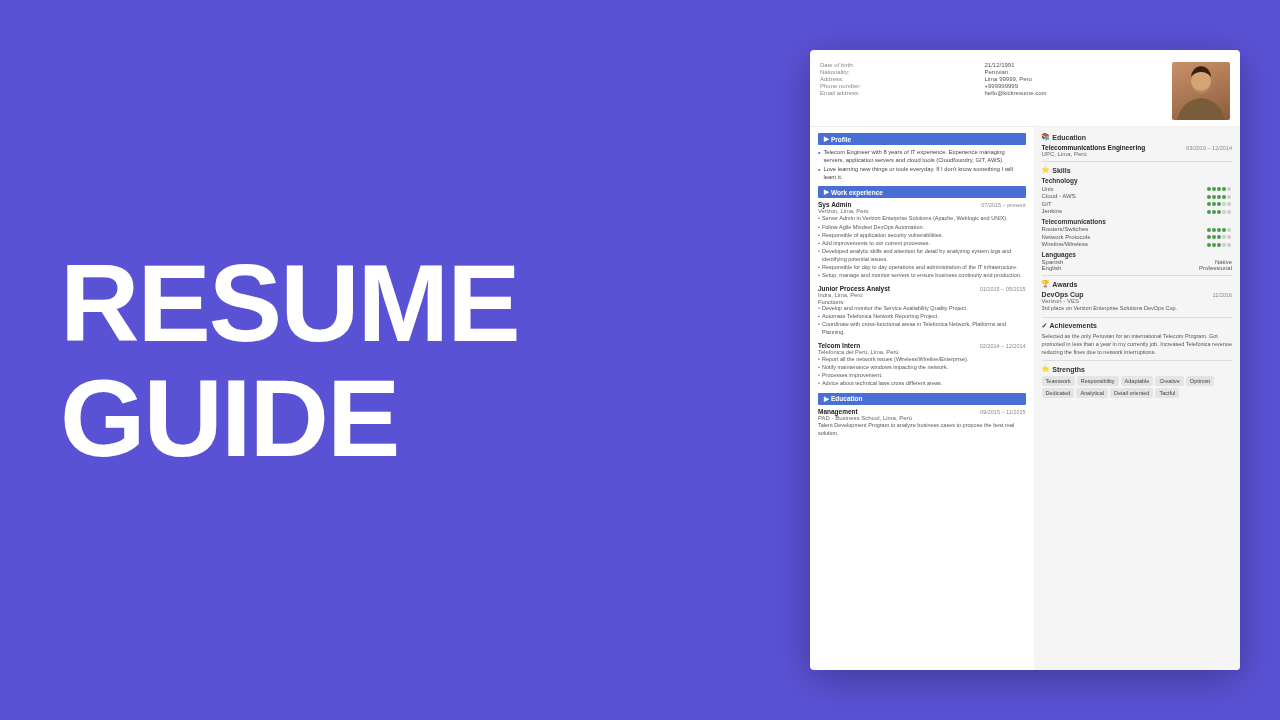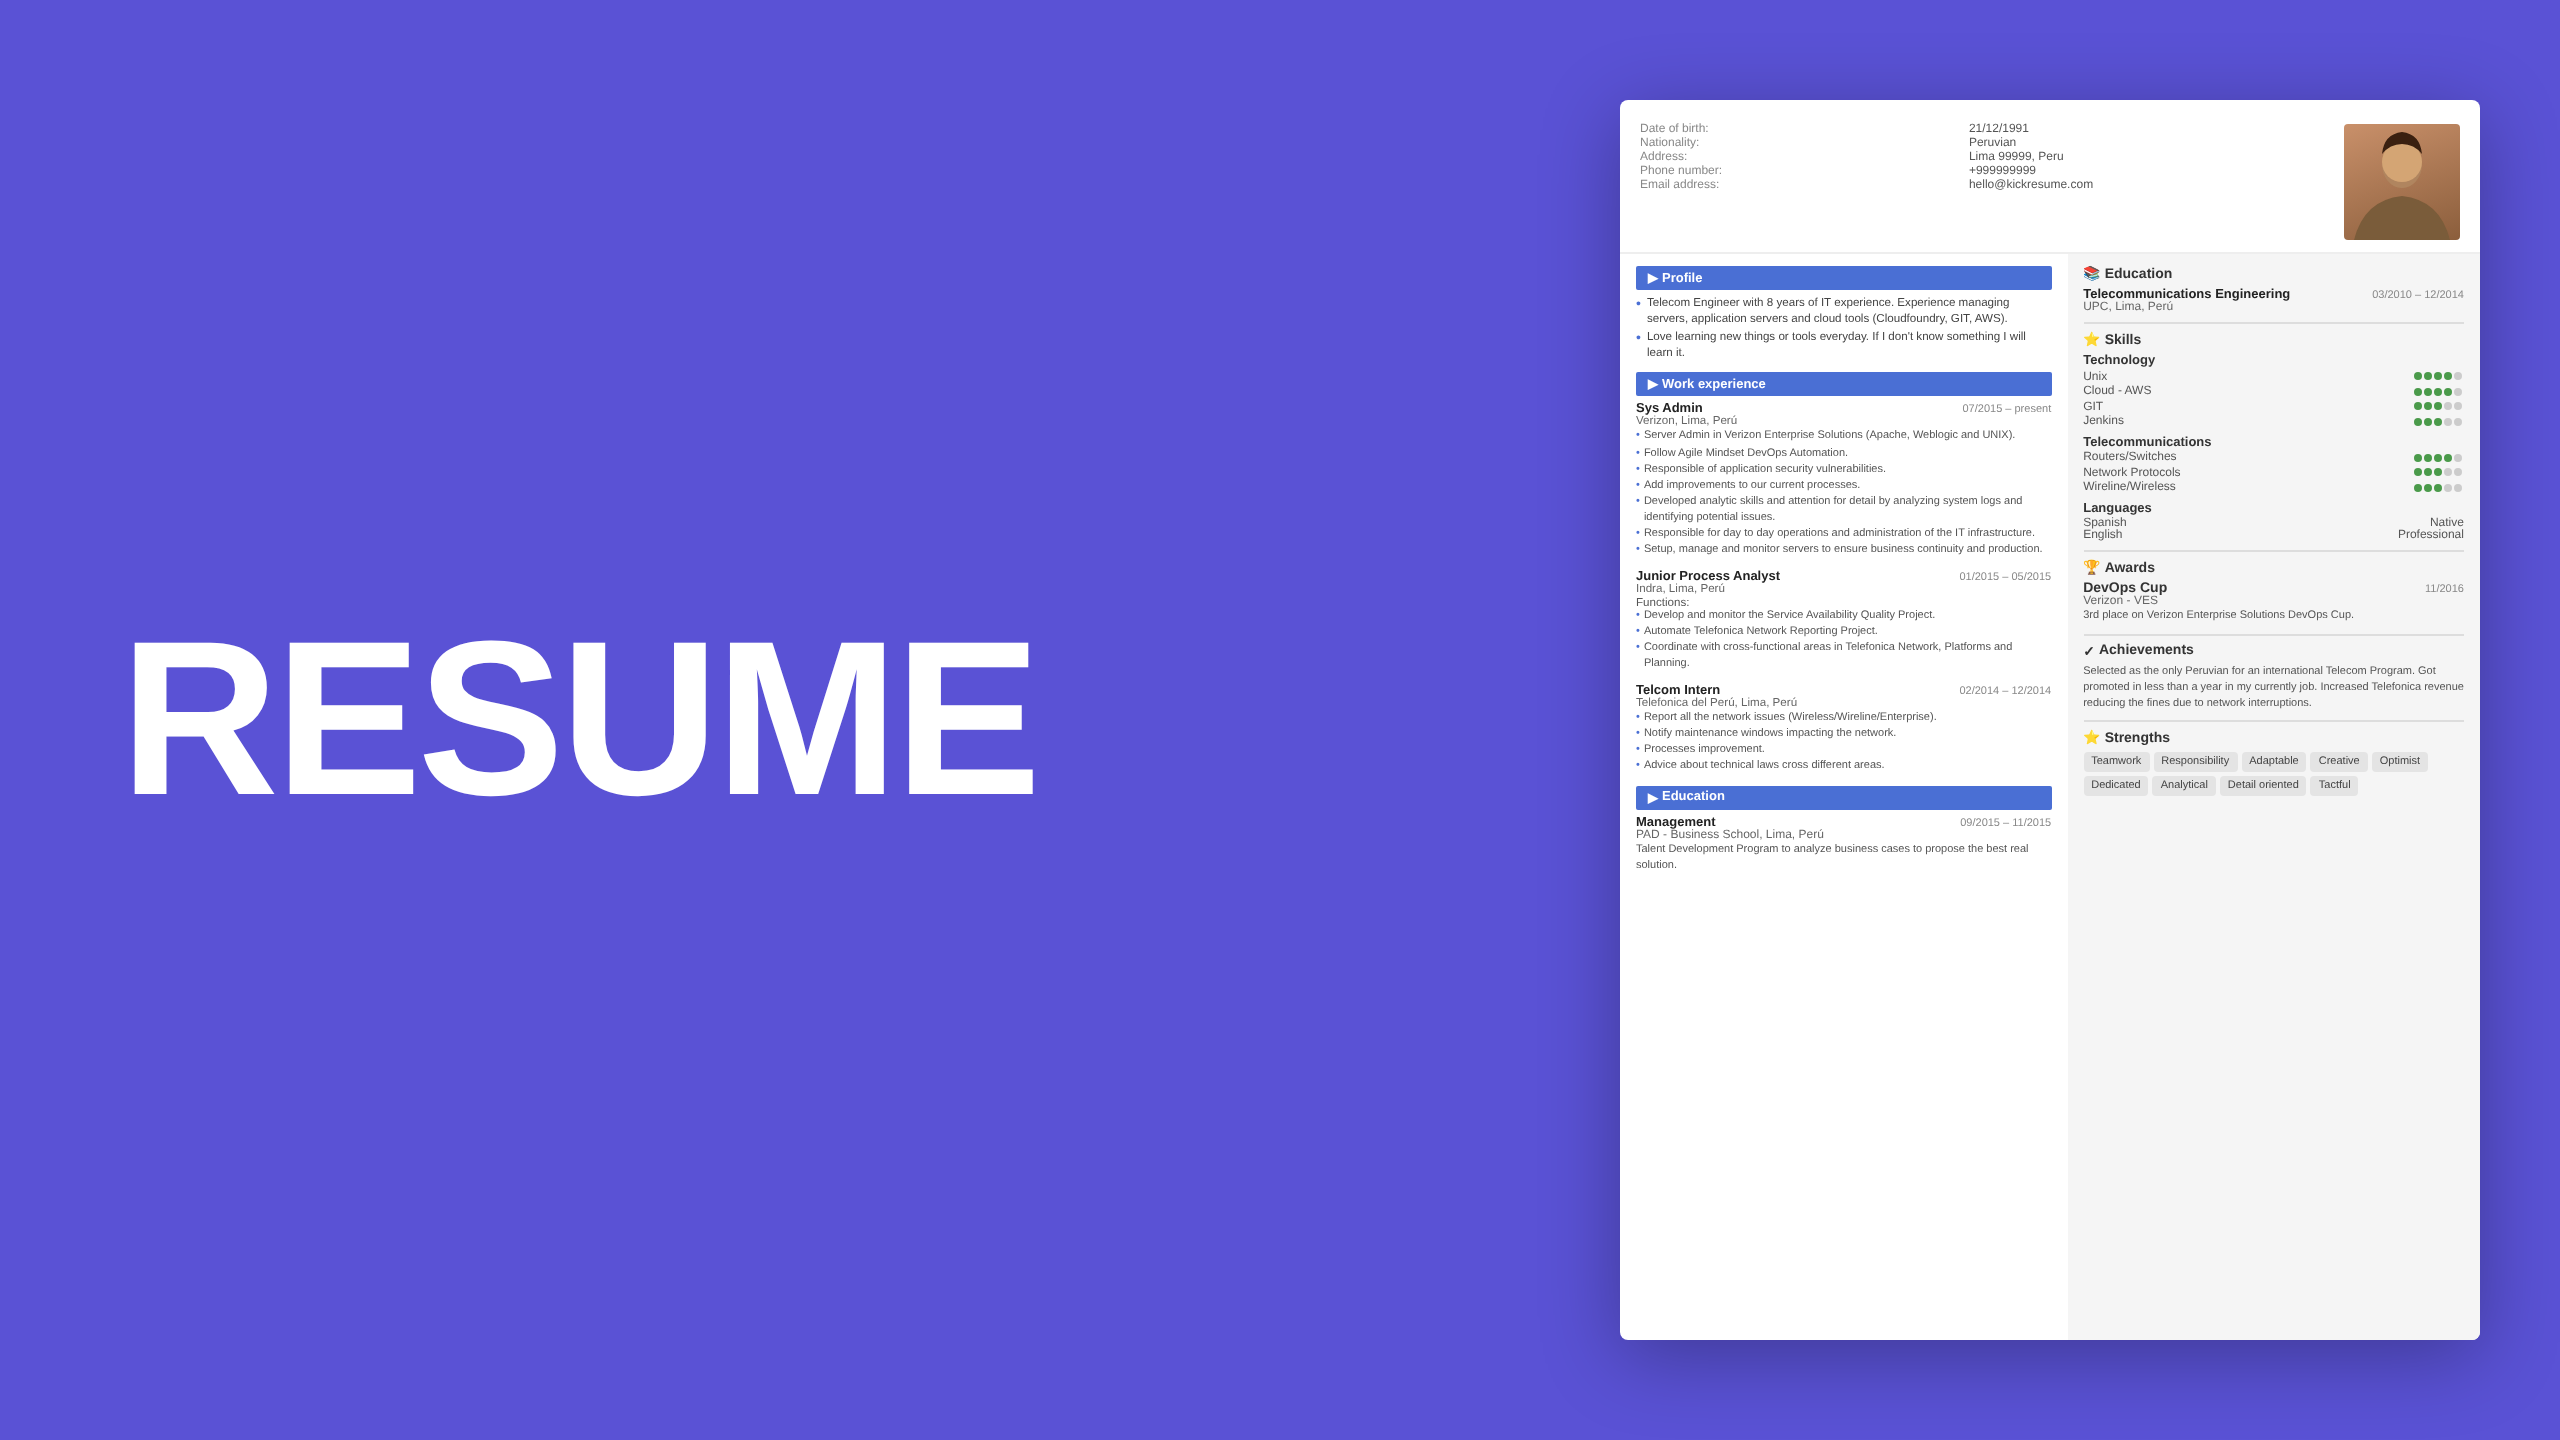--- a/index.html
+++ b/index.html
@@ -43,20 +43,21 @@
       display: flex;
       flex-direction: row;
       font-size: 6.5px;
     }
   </style>
 </head>
 <body>
 
 <div class="left-panel">
   <div class="title-text">RESUME</div>
+  <div class="title-text">GUIDE</div>
 </div>
 
 <div class="resume-card">
 
   <div style="display:flex; flex-direction:column; width:100%;">
 
     <div style="display:flex; padding:12px 10px 6px 10px; border-bottom:0.5px solid #eee;">
       <div style="flex:1;">
         <div style="display:grid; grid-template-columns:auto auto; gap:1px 6px; font-size:6px; color:#555;">
           <span style="color:#888;">Date of birth:</span>

